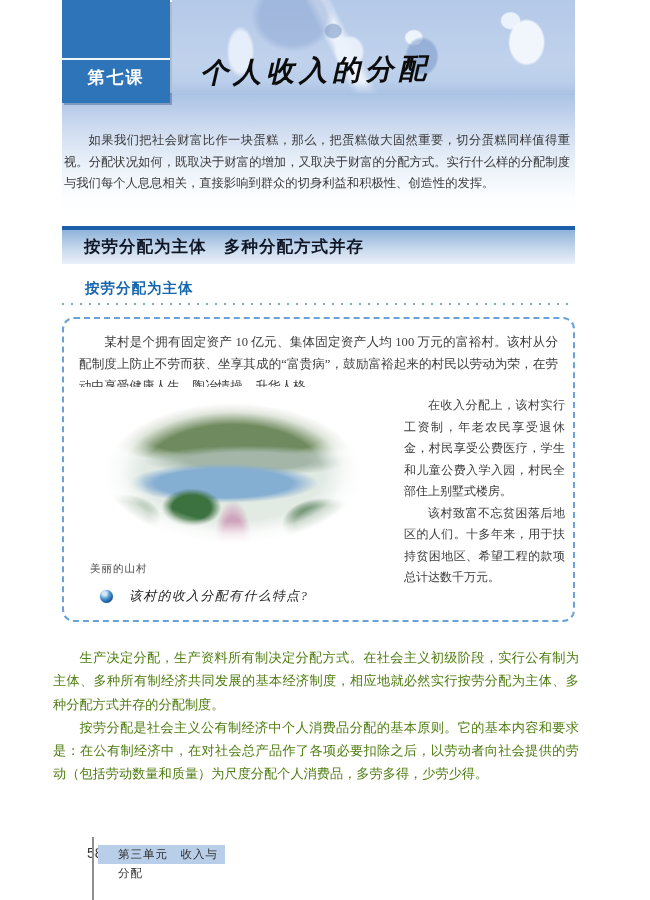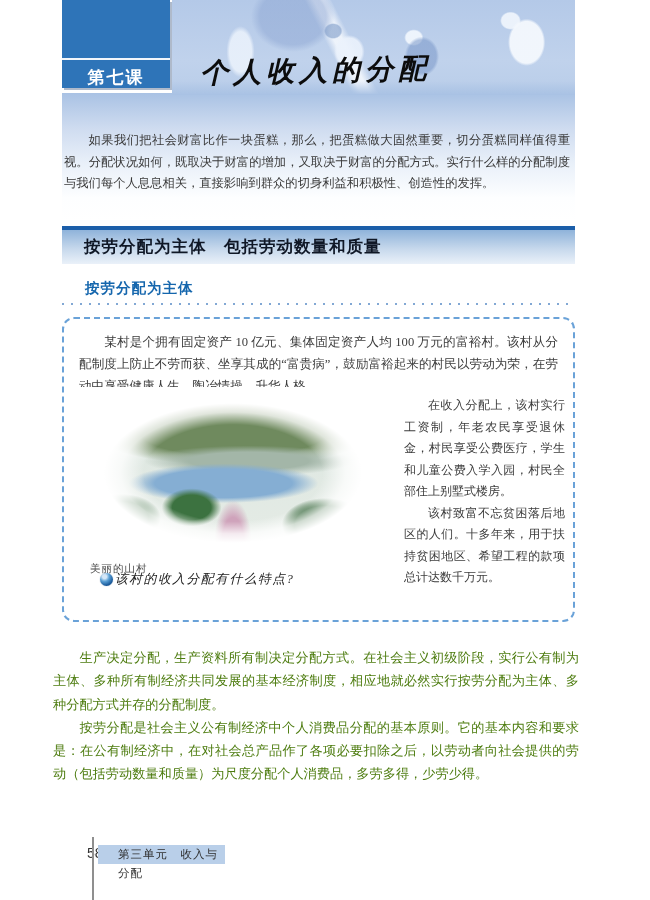--- a/index.html
+++ b/index.html
@@ -27,21 +27,21 @@
       radial-gradient(22px 40px at 17% 55%, rgba(236,243,252,.85) 0 50%, rgba(236,243,252,0) 64%),
       radial-gradient(60px 50px at 30% 18%, rgba(140,165,210,.5) 0 55%, rgba(140,165,210,0) 70%),
       linear-gradient(63deg, rgba(255,255,255,0) 40%, rgba(250,252,255,.8) 42%, rgba(250,252,255,.8) 44%, rgba(255,255,255,0) 46%),
       linear-gradient(180deg,#b4c9e8 0%,#c0d2ec 65%,#b9cde9 100%);
   }
   .photo::after {
     content:""; position:absolute; left:0; bottom:-1px; width:100%; height:14px;
     background:linear-gradient(180deg, rgba(169,194,228,0) 0%, #a9c2e4 100%);
   }
   .lesson-box {
-    position:absolute; left:62px; top:0; width:108px; height:88px;
+    position:absolute; left:62px; top:0; width:108px; height:103px;
     background:#2e74b8; box-shadow:2px 2px 0 rgba(27,58,105,.35);
   }
   .lesson-box .divider { position:absolute; left:0; top:58px; width:100%; height:2px; background:#f2f6fb; }
   .lesson-box .badge {
     position:absolute; left:0; top:60px; width:100%; height:37px;
     color:#ffffff; font-size:17px; font-weight:bold; letter-spacing:2px;
     text-align:center; line-height:36px;
   }
   .course-title {
     position:absolute; left:200px; top:52px;
@@ -103,22 +103,22 @@
     position:absolute; left:340px; top:76px; width:161px;
     font-size:12px; line-height:21.5px; color:#3c3c3c;
     text-align:justify;
   }
   .case-right p { text-indent:2em; }
   .img-caption {
     position:absolute; left:26px; top:243px; width:318px;
     font-size:10.5px; color:#4a4a4a; letter-spacing:1px;
   }
   .question-row {
-    position:absolute; left:36px; top:252px;
-    display:flex; align-items:center; gap:2px;
+    position:absolute; left:36px; top:269px;
+    display:flex; align-items:center; gap:16px;
   }
   .globe {
     width:13px; height:13px; border-radius:50%;
     background:radial-gradient(circle at 35% 28%, #d5e7f7 0 16%, #5a9fd4 38%, #1c5d9e 68%, #0d3c74 100%);
     box-shadow:0 0 1px rgba(13,60,116,.6);
   }
   .question-text {
     font-style:italic; font-size:12.8px; color:#222222; letter-spacing:1.5px;
   }
   
@@ -144,21 +144,21 @@
   <div class="grad-band"></div>
   <div class="photo"></div>
   <div class="lesson-box">
     <div class="divider"></div>
     <div class="badge">第七课</div>
   </div>
   <div class="course-title">个人收入的分配</div>
   <div class="intro">如果我们把社会财富比作一块蛋糕，那么，把蛋糕做大固然重要，切分蛋糕同样值得重视。分配状况如何，既取决于财富的增加，又取决于财富的分配方式。实行什么样的分配制度与我们每个人息息相关，直接影响到群众的切身利益和积极性、创造性的发挥。</div>
 
   <div class="section-bar">
-    <div class="t">按劳分配为主体　包括劳动数量和质量</div>
+    <div class="t">按劳分配为主体　多种分配方式并存</div>
   </div>
   <div class="subsection">按劳分配为主体</div>
   <div class="dotline"></div>
 
   <div class="case-box">
     <p class="lead">某村是个拥有固定资产 10 亿元、集体固定资产人均 100 万元的富裕村。该村从分配制度上防止不劳而获、坐享其成的“富贵病”，鼓励富裕起来的村民以劳动为荣，在劳动中享受健康人生，陶冶情操，升华人格。</p>
     <div class="village"></div>
     <div class="case-right">
       <p>在收入分配上，该村实行工资制，年老农民享受退休金，村民享受公费医疗，学生和儿童公费入学入园，村民全部住上别墅式楼房。</p>
       <p>该村致富不忘贫困落后地区的人们。十多年来，用于扶持贫困地区、希望工程的款项总计达数千万元。</p>

